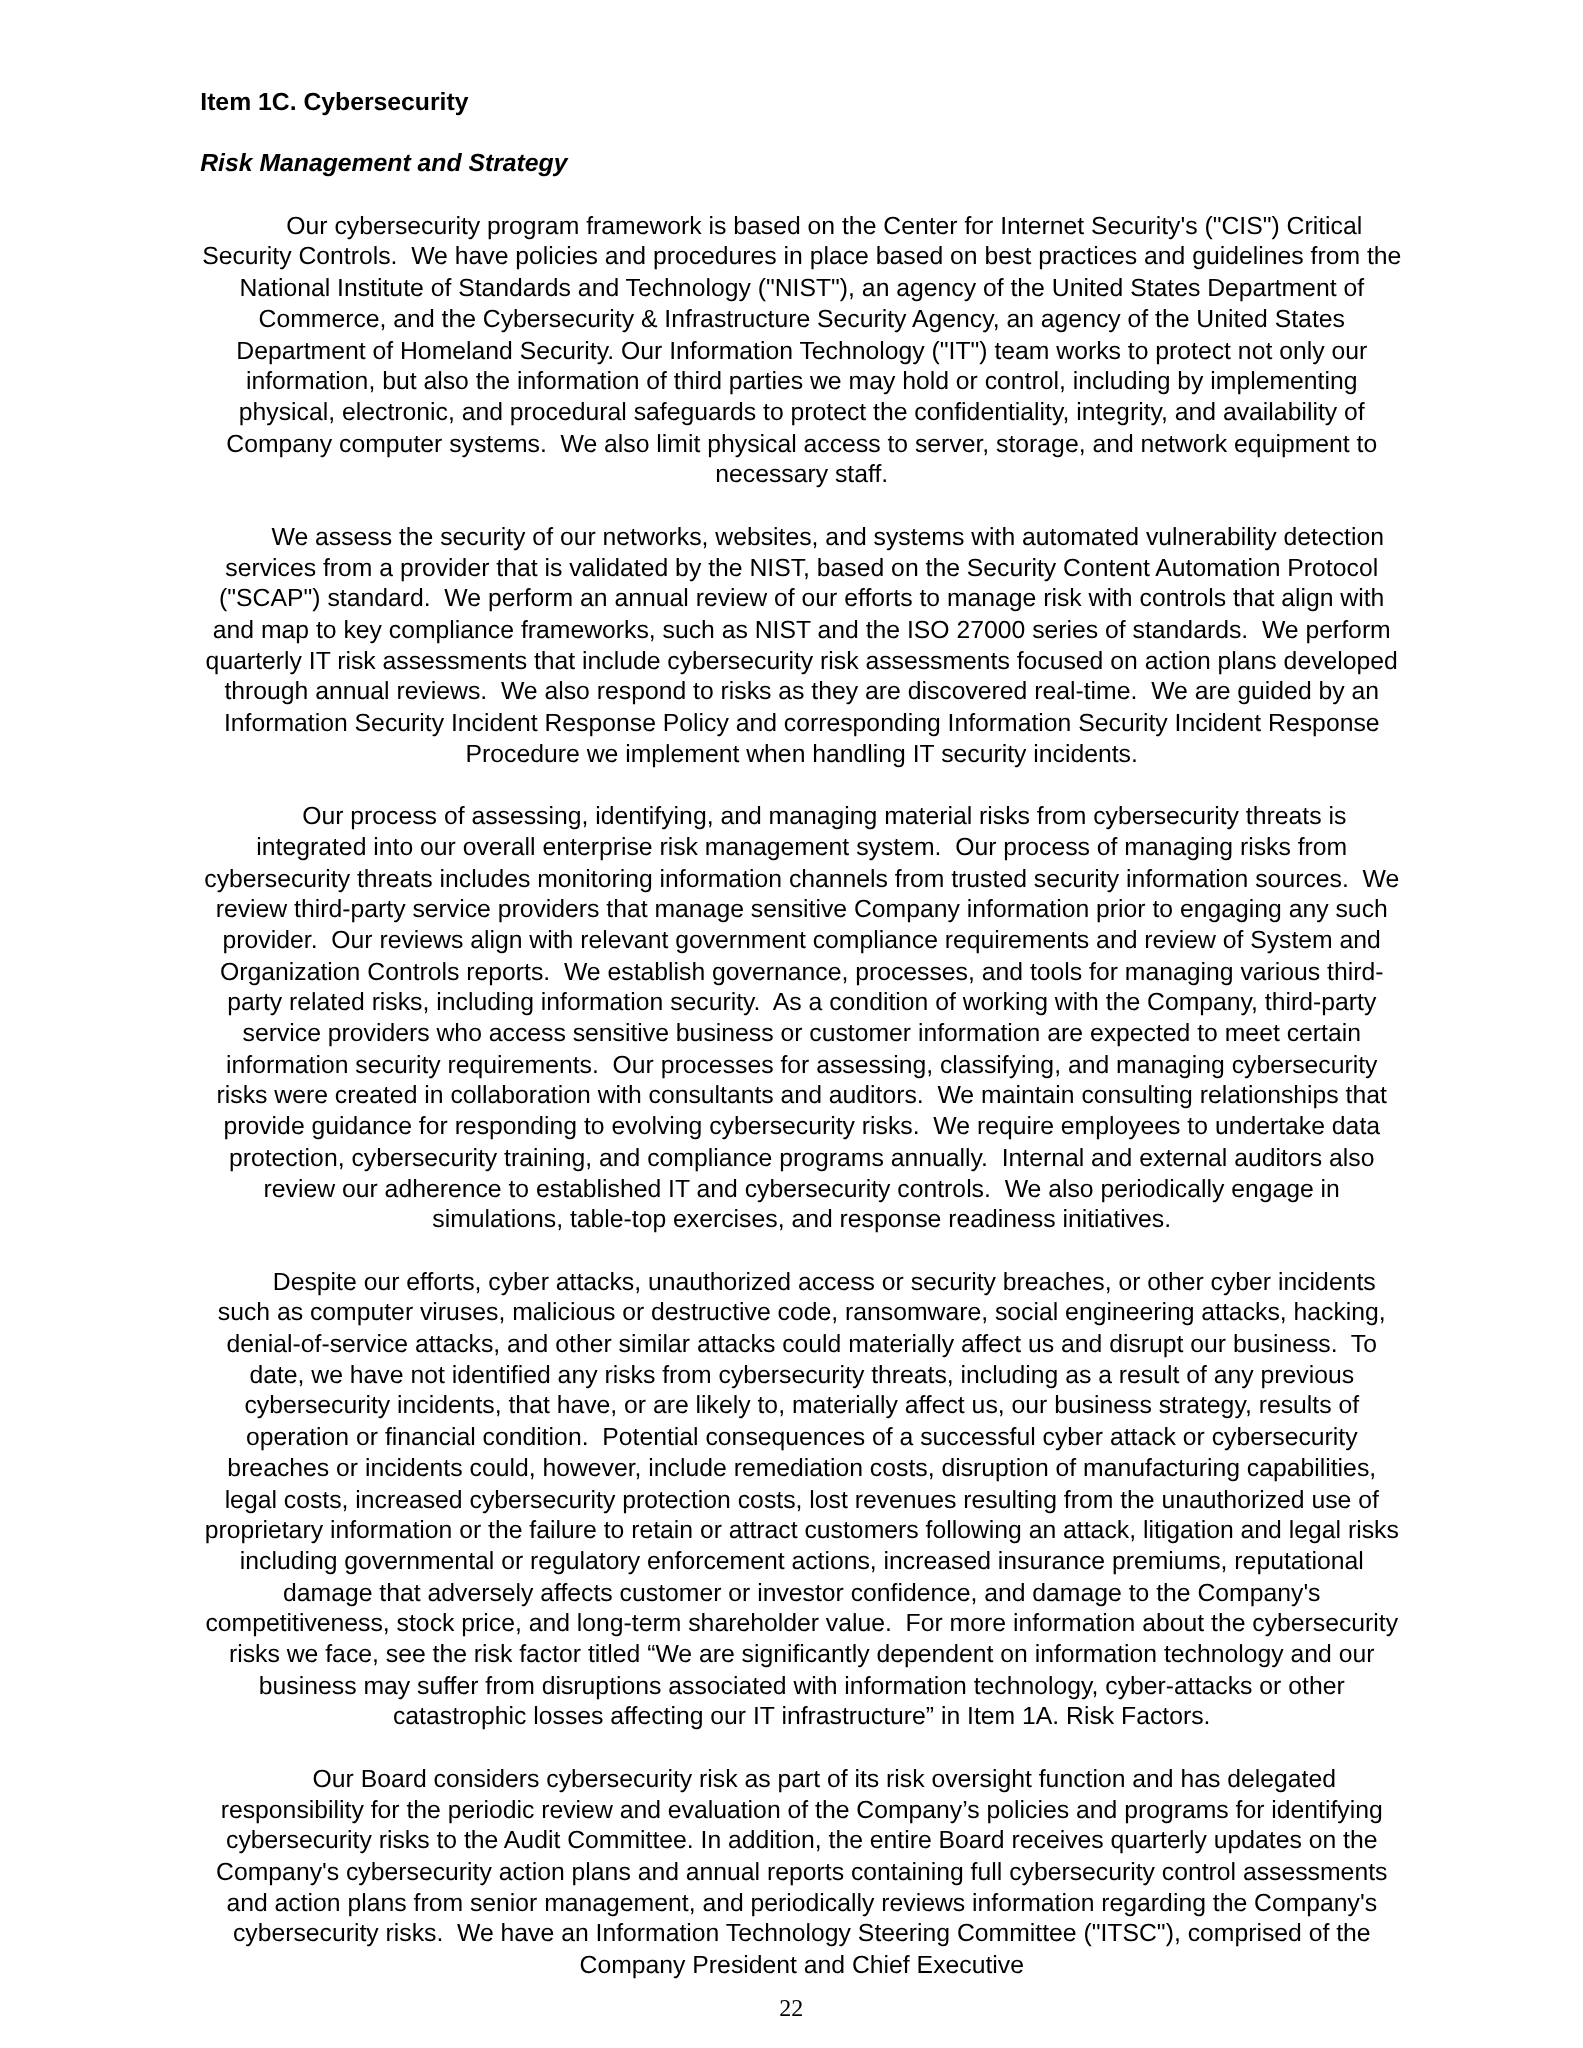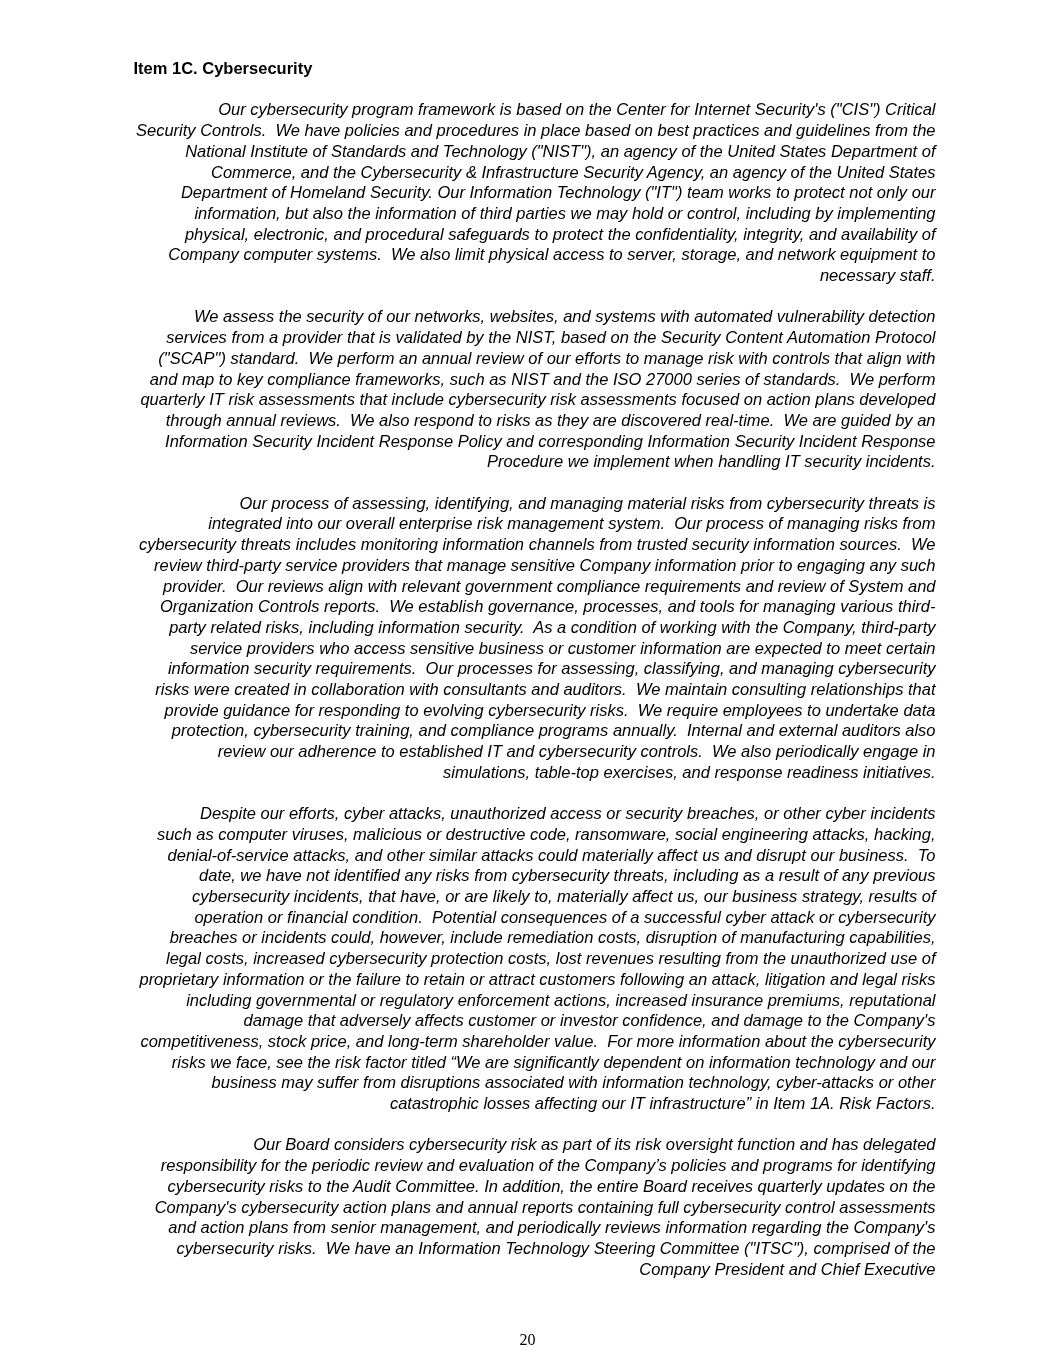--- a/index.html
+++ b/index.html
@@ -29,49 +29,49 @@
   .section-heading {
     font-size: inherit;
     font-weight: bold;
     font-style: italic;
     margin: 0 0 20.7px 0;
   }
   .body-paragraph {
     margin: 0 0 20.7px 0;
     text-indent: 30px;
     white-space: pre-wrap;
-    text-align: right;
-    font-style: italic;
+    text-align: center;
   }
   .page-number {
     position: absolute;
     left: 0;
     right: 0;
     top: 1330px;
     text-align: center;
     font-family: "Liberation Serif", serif;
     font-size: 16px;
     line-height: 20px;
     color: #000000;
   }
 </style>
 </head>
 <body>
 
 <div class="page">
 
   <h1 class="doc-title">Item 1C. Cybersecurity</h1>
 
+  <h2 class="section-heading">Risk Management and Strategy</h2>
 
   <p class="body-paragraph">Our cybersecurity program framework is based on the Center for Internet Security's ("CIS") Critical Security Controls.  We have policies and procedures in place based on best practices and guidelines from the National Institute of Standards and Technology ("NIST"), an agency of the United States Department of Commerce, and the Cybersecurity &amp; Infrastructure Security Agency, an agency of the United States Department of Homeland Security. Our Information Technology ("IT") team works to protect not only our information, but also the information of third parties we may hold or control, including by implementing physical, electronic, and procedural safeguards to protect the confidentiality, integrity, and availability of Company computer systems.  We also limit physical access to server, storage, and network equipment to necessary staff.</p>
 
   <p class="body-paragraph"> We assess the security of our networks, websites, and systems with automated vulnerability detection services from a provider that is validated by the NIST, based on the Security Content Automation Protocol ("SCAP") standard.  We perform an annual review of our efforts to manage risk with controls that align with and map to key compliance frameworks, such as NIST and the ISO 27000 series of standards.  We perform quarterly IT risk assessments that include cybersecurity risk assessments focused on action plans developed through annual reviews.  We also respond to risks as they are discovered real-time.  We are guided by an Information Security Incident Response Policy and corresponding Information Security Incident Response Procedure we implement when handling IT security incidents.</p>
 
   <p class="body-paragraph">Our process of assessing, identifying, and managing material risks from cybersecurity threats is integrated into our overall enterprise risk management system.  Our process of managing risks from cybersecurity threats includes monitoring information channels from trusted security information sources.  We review third-party service providers that manage sensitive Company information prior to engaging any such provider.  Our reviews align with relevant government compliance requirements and review of System and Organization Controls reports.  We establish governance, processes, and tools for managing various third-party related risks, including information security.  As a condition of working with the Company, third-party service providers who access sensitive business or customer information are expected to meet certain information security requirements.  Our processes for assessing, classifying, and managing cybersecurity risks were created in collaboration with consultants and auditors.  We maintain consulting relationships that provide guidance for responding to evolving cybersecurity risks.  We require employees to undertake data protection, cybersecurity training, and compliance programs annually.  Internal and external auditors also review our adherence to established IT and cybersecurity controls.  We also periodically engage in simulations, table-top exercises, and response readiness initiatives.</p>
 
   <p class="body-paragraph">Despite our efforts, cyber attacks, unauthorized access or security breaches, or other cyber incidents such as computer viruses, malicious or destructive code, ransomware, social engineering attacks, hacking, denial-of-service attacks, and other similar attacks could materially affect us and disrupt our business.  To date, we have not identified any risks from cybersecurity threats, including as a result of any previous cybersecurity incidents, that have, or are likely to, materially affect us, our business strategy, results of operation or financial condition.  Potential consequences of a successful cyber attack or cybersecurity breaches or incidents could, however, include remediation costs, disruption of manufacturing capabilities, legal costs, increased cybersecurity protection costs, lost revenues resulting from the unauthorized use of proprietary information or the failure to retain or attract customers following an attack, litigation and legal risks including governmental or regulatory enforcement actions, increased insurance premiums, reputational damage that adversely affects customer or investor confidence, and damage to the Company's competitiveness, stock price, and long-term shareholder value.  For more information about the cybersecurity risks we face, see the risk factor titled “We are significantly dependent on information technology and our business may suffer from disruptions associated with information technology, cyber-attacks or other catastrophic losses affecting our IT infrastructure” in Item 1A. Risk Factors.</p>
 
 
   <p class="body-paragraph">Our Board considers cybersecurity risk as part of its risk oversight function and has delegated responsibility for the periodic review and evaluation of the Company’s policies and programs for identifying cybersecurity risks to the Audit Committee. In addition, the entire Board receives quarterly updates on the Company's cybersecurity action plans and annual reports containing full cybersecurity control assessments and action plans from senior management, and periodically reviews information regarding the Company's cybersecurity risks.  We have an Information Technology Steering Committee ("ITSC"), comprised of the Company President and Chief Executive</p>
 
-  <div class="page-number">20</div>
+  <div class="page-number">22</div>
 
 </div>
 
 </body></html>

